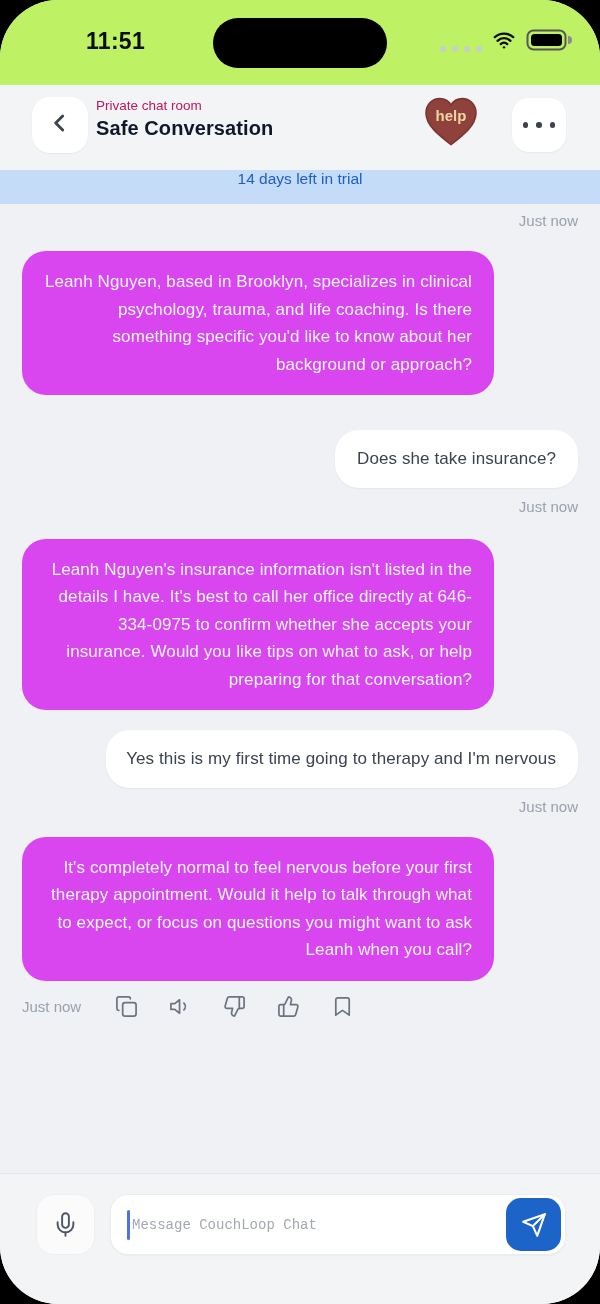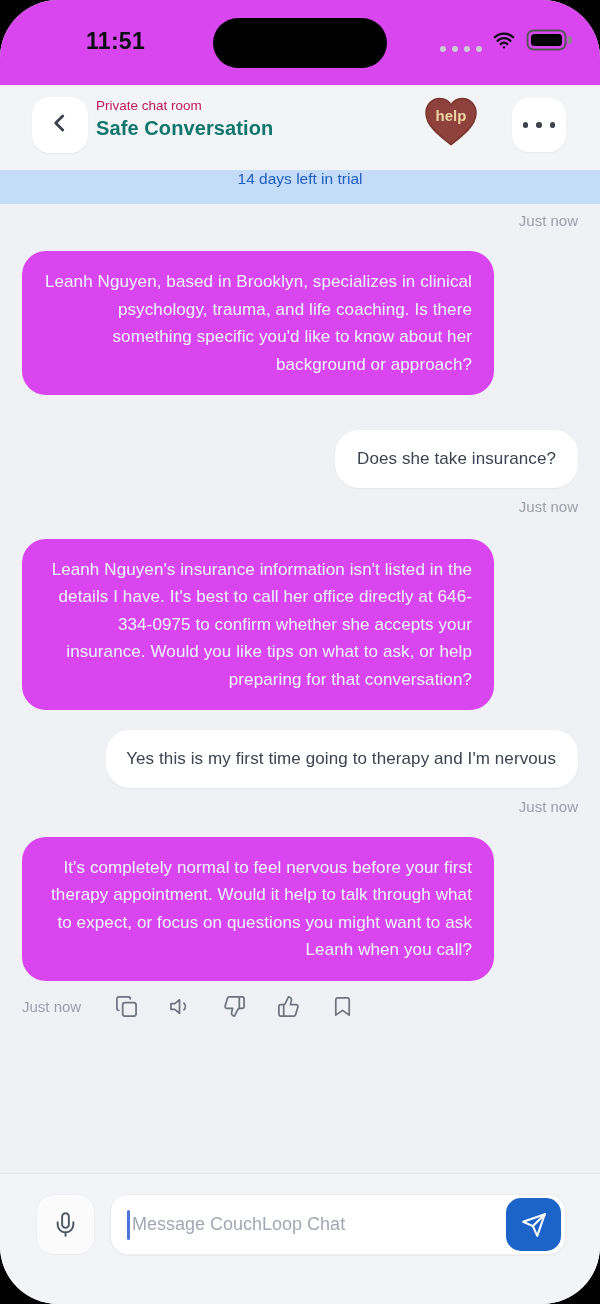--- a/index.html
+++ b/index.html
@@ -5,34 +5,34 @@
   * { margin:0; padding:0; box-sizing:border-box; }
   html,body { background:#000; }
   body { width:600px; height:1304px; font-family:"Liberation Sans", sans-serif; }
   .phone { width:600px; height:1304px; background:#000; }
   .display {
     position:relative; width:100%; height:100%;
     border-radius:58px; overflow:hidden;
     background:#eff1f4; display:flex; flex-direction:column;
   }
   
-  .status-bar { flex:none; height:85px; position:relative; background:#d946ef; }
+  .status-bar { flex:none; height:85px; position:relative; background:#bef264; }
   .time { position:absolute; left:86px; top:28px; font-size:23px; font-weight:700; color:#0c0e13; letter-spacing:.3px; }
   .island { position:absolute; left:50%; transform:translateX(-50%); top:18px; width:174px; height:50px; border-radius:25px; background:#000; }
   .sb-right { position:absolute; right:28px; top:26px; height:32px; display:flex; align-items:center; gap:9px; }
   .cell-dots { display:flex; gap:6px; margin-top:14px; }
   .cell-dots i { width:6px; height:6px; border-radius:50%; background:#c9ccd2; }
   
   .header { flex:none; height:85px; position:relative; background:#f3f4f6; }
   .round-btn { position:absolute; background:#fff; border-radius:18px; box-shadow:0 1px 2px rgba(20,24,34,.05); display:flex; align-items:center; justify-content:center; }
   .back-btn { left:32px; top:12px; width:56px; height:56px; }
   .menu-btn { right:34px; top:13px; width:54px; height:54px; border-radius:17px; }
   .title-block { position:absolute; left:96px; top:13px; }
   .room-label { font-size:13.5px; color:#be185d; }
-  .title { font-size:20px; font-weight:700; color:#0f766e; margin-top:4px; letter-spacing:.1px; }
+  .title { font-size:20px; font-weight:700; color:#0f172a; margin-top:4px; letter-spacing:.1px; }
   .heart-badge { position:absolute; right:120px; top:9px; width:58px; height:60px; }
   
   .banner { flex:none; height:34px; background:#c5dcf8; color:#1e5fc0; font-size:15.5px; display:flex; justify-content:center; }
   
   .chat { flex:1; padding:0 22px; display:flex; flex-direction:column; align-items:flex-start; overflow:hidden;text-align:right; }
   .ts { align-self:flex-end; color:#9aa1ac; font-size:15px; line-height:21px; }
   .ts.t0 { margin-top:6px; }
   .ts.tn { margin-top:8px; }
   .bubble { border-radius:24px; padding:17px 22px; font-size:17px; line-height:27.5px; letter-spacing:.1px; }
   .bot  { background:#d946ef; color:#edf5fe; width:472px; }
@@ -42,21 +42,21 @@
   .actions-row { margin-top:14px; display:flex; align-items:center; gap:31px; }
   .actions-row .ts-left { color:#9aa1ac; font-size:15px; margin-right:3px; }
   .act-icon { display:flex; align-items:center; justify-content:center; }
   .act-icon svg { width:23px; height:23px; stroke:#6d7480; fill:none; stroke-width:1.8; stroke-linecap:round; stroke-linejoin:round; }
   
   .composer { flex:none; height:131px; border-top:1px solid #e3e5e9; background:#f3f4f6; padding:20px 34px 0 36px; display:flex; gap:15px; }
   .mic-btn { flex:none; width:59px; height:61px; border-radius:18px; background:#fbfbfc; border:1px solid #eeeff2; display:flex; align-items:center; justify-content:center; }
   .mic-btn svg { width:27px; height:27px; stroke:#4b5563; fill:none; stroke-width:1.7; stroke-linecap:round; stroke-linejoin:round; }
   .input-box { flex:1; height:61px; background:#fff; border:1px solid #ececf0; border-radius:18px; display:flex; align-items:center; padding:0 4px 0 16px; box-shadow:0 1px 2px rgba(16,24,40,.04); }
   .caret { flex:none; width:3px; height:30px; border-radius:1.5px; background:#4f74d9; margin-right:2px; }
-  .placeholder { flex:1; color:#a2a8b3; font-size:18px; }
+  .placeholder { flex:1; color:#a2a8b3; font-size:14px;font-family:Liberation Mono, monospace; }
   .send-btn { flex:none; width:55px; height:53px; border-radius:15px; background:#1c64c8; display:flex; align-items:center; justify-content:center; }
   .send-btn svg { width:26px; height:26px; stroke:#fff; fill:none; stroke-width:1.9; stroke-linecap:round; stroke-linejoin:round; }
   
   .chev svg { width:26px; height:26px; stroke:#3c434d; fill:none; stroke-width:2.6; stroke-linecap:round; stroke-linejoin:round; }
   .dots3 { display:flex; gap:8px; }
   .dots3 i { width:5.5px; height:5.5px; border-radius:50%; background:#3c434d; }
 </style>
 </head>
 <body>
 

